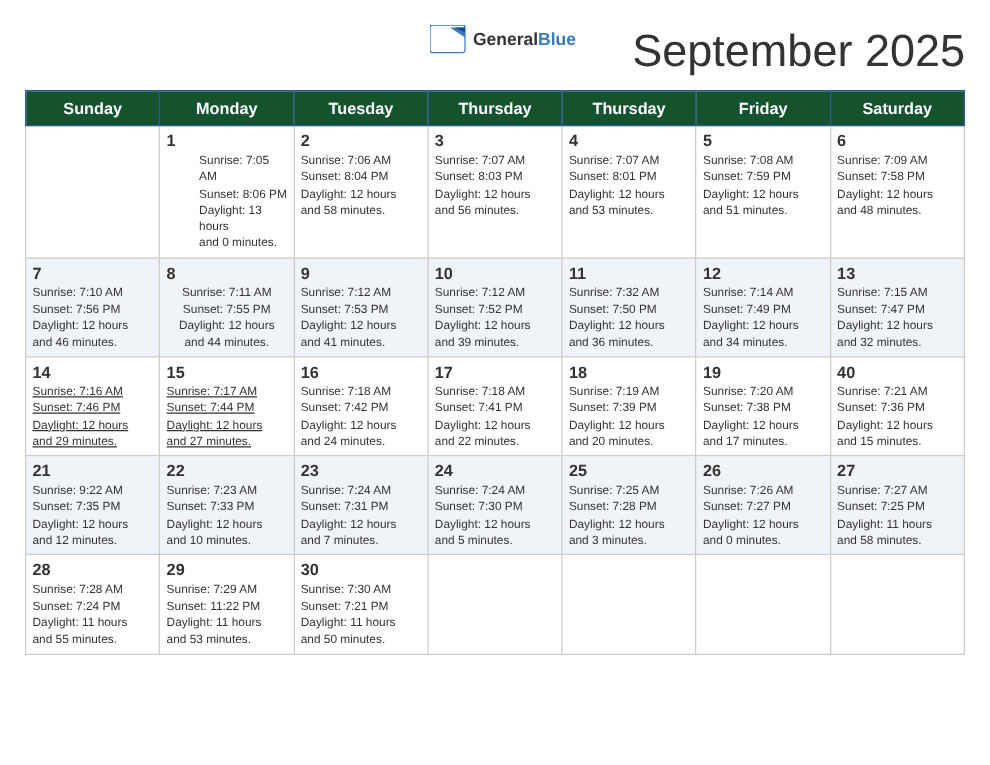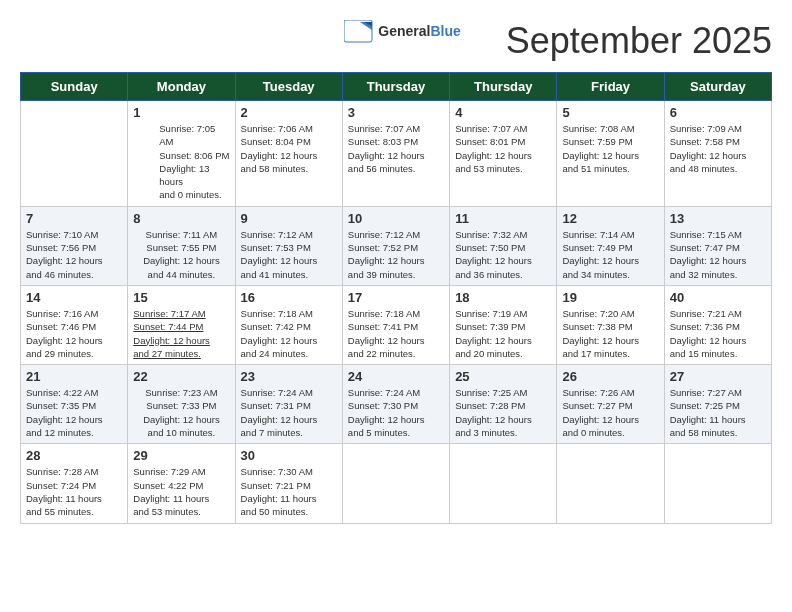--- a/index.html
+++ b/index.html
@@ -205,21 +205,21 @@
           <span class="day-num">13</span>
           <div class="cell-text" style="white-space: pre-line;">Sunrise: 7:15 AM
 Sunset: 7:47 PM
 Daylight: 12 hours
 and 32 minutes.</div>
         </td>
       </tr>
       <tr>
         <td>
           <span class="day-num">14</span>
-          <div class="cell-text" style="white-space: pre-line;">Sunrise: 7:16 AM
+          <div class="cell-text" style="white-space: pre-line; text-decoration: underline;">Sunrise: 7:16 AM
 Sunset: 7:46 PM
 Daylight: 12 hours
 and 29 minutes.</div>
         </td>
         <td>
           <span class="day-num">15</span>
           <div class="cell-text" style="white-space: pre-line; text-decoration: underline;">Sunrise: 7:17 AM
 Sunset: 7:44 PM
 Daylight: 12 hours
 and 27 minutes.</div>
@@ -256,28 +256,28 @@
           <span class="day-num">40</span>
           <div class="cell-text" style="white-space: pre-line;">Sunrise: 7:21 AM
 Sunset: 7:36 PM
 Daylight: 12 hours
 and 15 minutes.</div>
         </td>
       </tr>
       <tr>
         <td class="alt-row">
           <span class="day-num">21</span>
-          <div class="cell-text" style="white-space: pre-line;">Sunrise: 4:22 AM
+          <div class="cell-text" style="white-space: pre-line;">Sunrise: 9:22 AM
 Sunset: 7:35 PM
 Daylight: 12 hours
 and 12 minutes.</div>
         </td>
         <td class="alt-row">
           <span class="day-num">22</span>
-          <div class="cell-text" style="white-space: pre-line; text-align: center;">Sunrise: 7:23 AM
+          <div class="cell-text" style="white-space: pre-line;">Sunrise: 7:23 AM
 Sunset: 7:33 PM
 Daylight: 12 hours
 and 10 minutes.</div>
         </td>
         <td class="alt-row">
           <span class="day-num">23</span>
           <div class="cell-text" style="white-space: pre-line;">Sunrise: 7:24 AM
 Sunset: 7:31 PM
 Daylight: 12 hours
 and 7 minutes.</div>
@@ -315,21 +315,21 @@
         <td>
           <span class="day-num">28</span>
           <div class="cell-text" style="white-space: pre-line;">Sunrise: 7:28 AM
 Sunset: 7:24 PM
 Daylight: 11 hours
 and 55 minutes.</div>
         </td>
         <td>
           <span class="day-num">29</span>
           <div class="cell-text" style="white-space: pre-line;">Sunrise: 7:29 AM
-Sunset: 4:22 PM
+Sunset: 11:22 PM
 Daylight: 11 hours
 and 53 minutes.</div>
         </td>
         <td>
           <span class="day-num">30</span>
           <div class="cell-text" style="white-space: pre-line;">Sunrise: 7:30 AM
 Sunset: 7:21 PM
 Daylight: 11 hours
 and 50 minutes.</div>
         </td>

